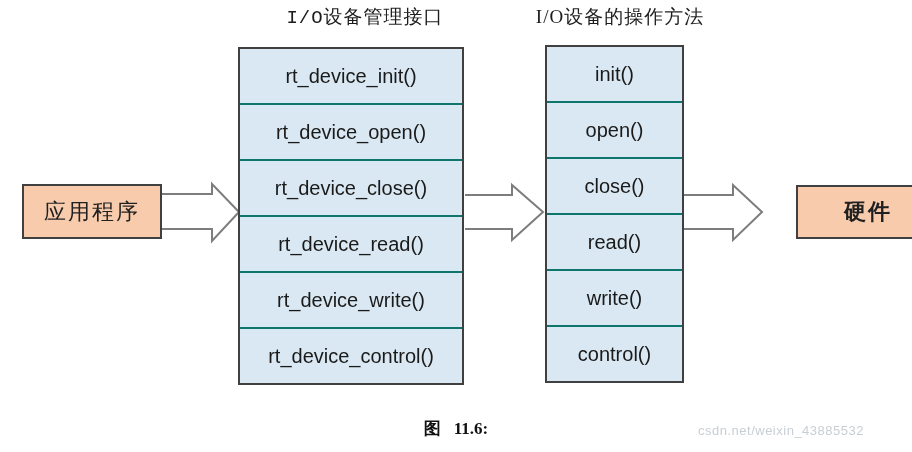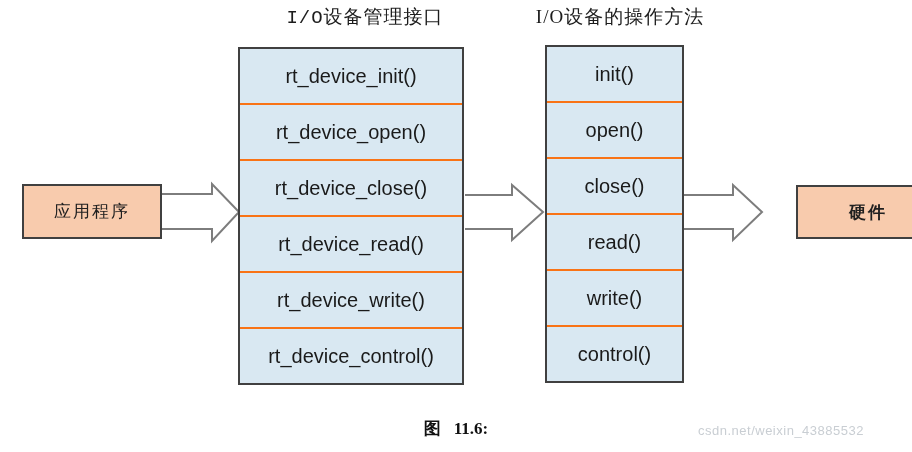--- a/index.html
+++ b/index.html
@@ -12,32 +12,32 @@
     position:absolute; top:4px; text-align:center; z-index:2;
     font-family:"Liberation Serif","DejaVu Serif",serif;
     font-size:19px; letter-spacing:1px; color:#1c1c1c; white-space:nowrap;
   }
   .col-title.left  { left:252px; width:226px;font-family:Liberation Mono, monospace; }
   .col-title.right { left:514px; width:212px; }
   .node-box {
     position:absolute; box-sizing:border-box; z-index:2;
     background:#f8cbad; border:2px solid #404040;
     display:flex; align-items:center; justify-content:center;
-    font-size:17px; letter-spacing:2px; color:#202020;
+    font-size:22px; letter-spacing:2px; color:#202020;
   }
   .node-box.app { left:22px;  top:184px; width:140px; height:55px; }
   .node-box.hw  { left:796px; top:185px; width:144px; height:54px;font-weight:bold; }
   .vtable {
     position:absolute; box-sizing:border-box; z-index:2;
     background:#d9e8f2; border:2px solid #404040;
   }
   .vtable.left  { left:238px; top:47px; width:226px; height:338px; }
   .vtable.right { left:545px; top:45px; width:139px; height:338px; }
   .vtable .cell {
-    height:54px; box-sizing:content-box; border-bottom:2px solid #f97316;
+    height:54px; box-sizing:content-box; border-bottom:2px solid #0f766e;
     display:flex; align-items:center; justify-content:center;
     font-size:20px; color:#1a1a1a; white-space:nowrap;
   }
   .vtable .cell:last-child { border-bottom:none; height:54px; }
   .caption-row {
     position:absolute; left:0; right:0; top:417px; z-index:3;
     display:flex; justify-content:center; align-items:baseline;
     font-family:"Liberation Serif","DejaVu Serif",serif;
     font-size:17px; color:#111111; white-space:nowrap;
   }

